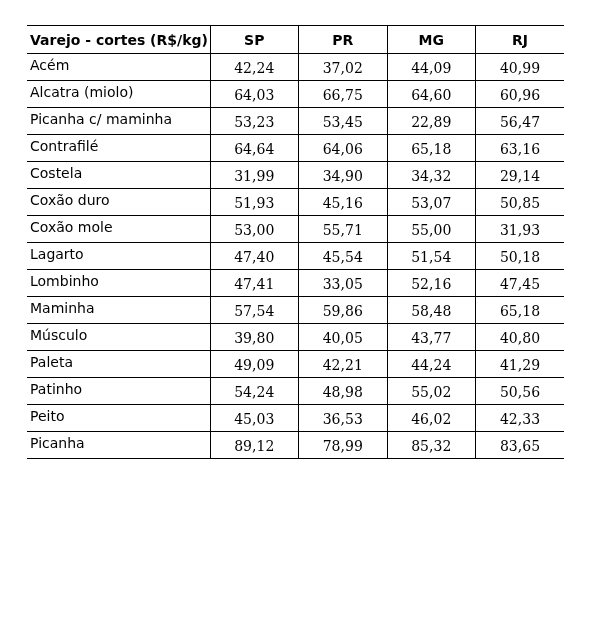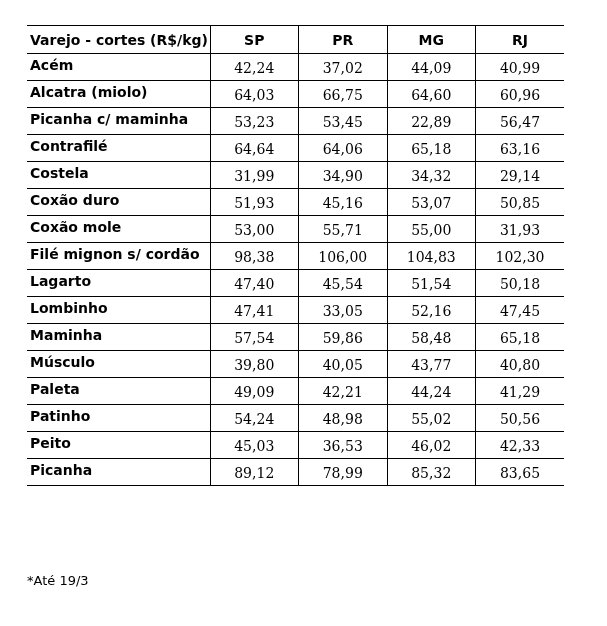--- a/index.html
+++ b/index.html
@@ -10,21 +10,21 @@
     #tbl-wrap { position: absolute; left: 27px; top: 25px; }
     table { border-collapse: collapse; table-layout: fixed; width: 537px; }
     col.c0 { width: 183px; }
     col.cn { width: 88.5px; }
     th, td {
       border-top: 1px solid #000; border-bottom: 1px solid #000;
       height: 26px; padding: 0; line-height: 26px;
     }
     th { font-weight: bold; font-size: 14px; text-align: center; height: 27px; }
     th.first { text-align: left; padding-left: 3px; }
-    td.name { font-weight: bold; font-size: 14px; text-align: left; padding-left: 3px; line-height: 22px; vertical-align: top; }
+    td.name { font-weight: normal; font-size: 14px; text-align: left; padding-left: 3px; line-height: 22px; vertical-align: top; }
     td.num { font-family: "DejaVu Serif", serif; font-size: 14px; text-align: center; vertical-align: bottom; line-height: 24px; }
     td + td, th + th { border-left: 1px solid #000; }
     .notes { position: absolute; left: 27px; top: 570px; font-size: 13px; line-height: 21px; }
   </style>
 </head>
 <body>
 
 <div id="tbl-wrap">
   <table>
     <colgroup>
@@ -87,27 +87,20 @@
           <td class="num">50,85</td>
         </tr>
         <tr>
           <td class="name">Coxão mole</td>
           <td class="num">53,00</td>
           <td class="num">55,71</td>
           <td class="num">55,00</td>
           <td class="num">31,93</td>
         </tr>
         <tr>
-          <td class="name">Filé mignon s/ cordão</td>
-          <td class="num">98,38</td>
-          <td class="num">106,00</td>
-          <td class="num">104,83</td>
-          <td class="num">102,30</td>
-        </tr>
-        <tr>
           <td class="name">Lagarto</td>
           <td class="num">47,40</td>
           <td class="num">45,54</td>
           <td class="num">51,54</td>
           <td class="num">50,18</td>
         </tr>
         <tr>
           <td class="name">Lombinho</td>
           <td class="num">47,41</td>
           <td class="num">33,05</td>
@@ -154,14 +147,13 @@
           <td class="num">89,12</td>
           <td class="num">78,99</td>
           <td class="num">85,32</td>
           <td class="num">83,65</td>
         </tr>
       </tbody>
   </table>
 </div>
 
 <div class="notes">
-  <div>*Até 19/3</div>
 </div>
 
 </body></html>

